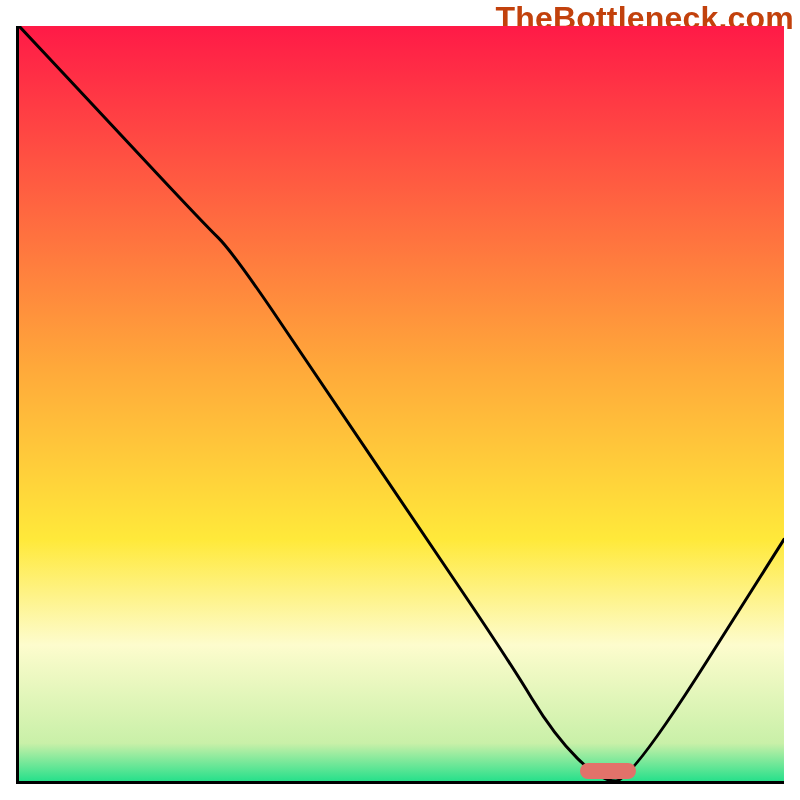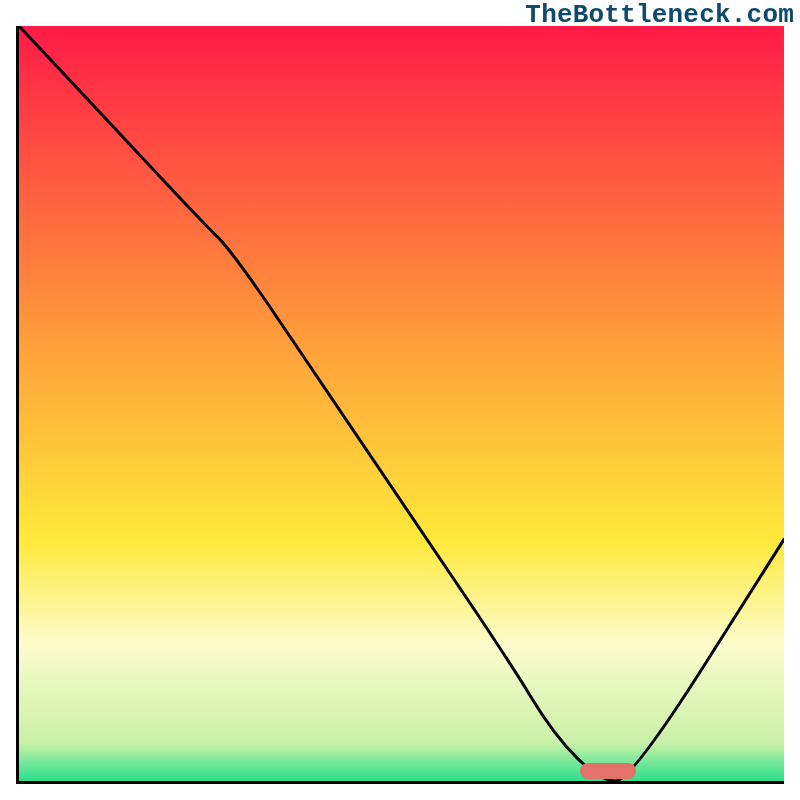--- a/index.html
+++ b/index.html
@@ -12,24 +12,24 @@
   }
   .frame {
     position: relative;
     width: 800px;
     height: 800px;
   }
   .watermark {
     position: absolute;
     top: 0px;
     right: 6px;
-    font-family: Liberation Mono, monospace;
-    font-size: 26px;
+    font-family: Liberation Sans, sans-serif;
+    font-size: 32px;
     font-weight: 600;
-    color: #0c4a6e;
+    color: #c2410c;
     letter-spacing: 0.2px;
   }
   .plot {
     position: absolute;
     left: 16px;
     top: 26px;
     width: 768px;
     height: 758px;
     box-sizing: border-box;
     border: 3px solid #000;

